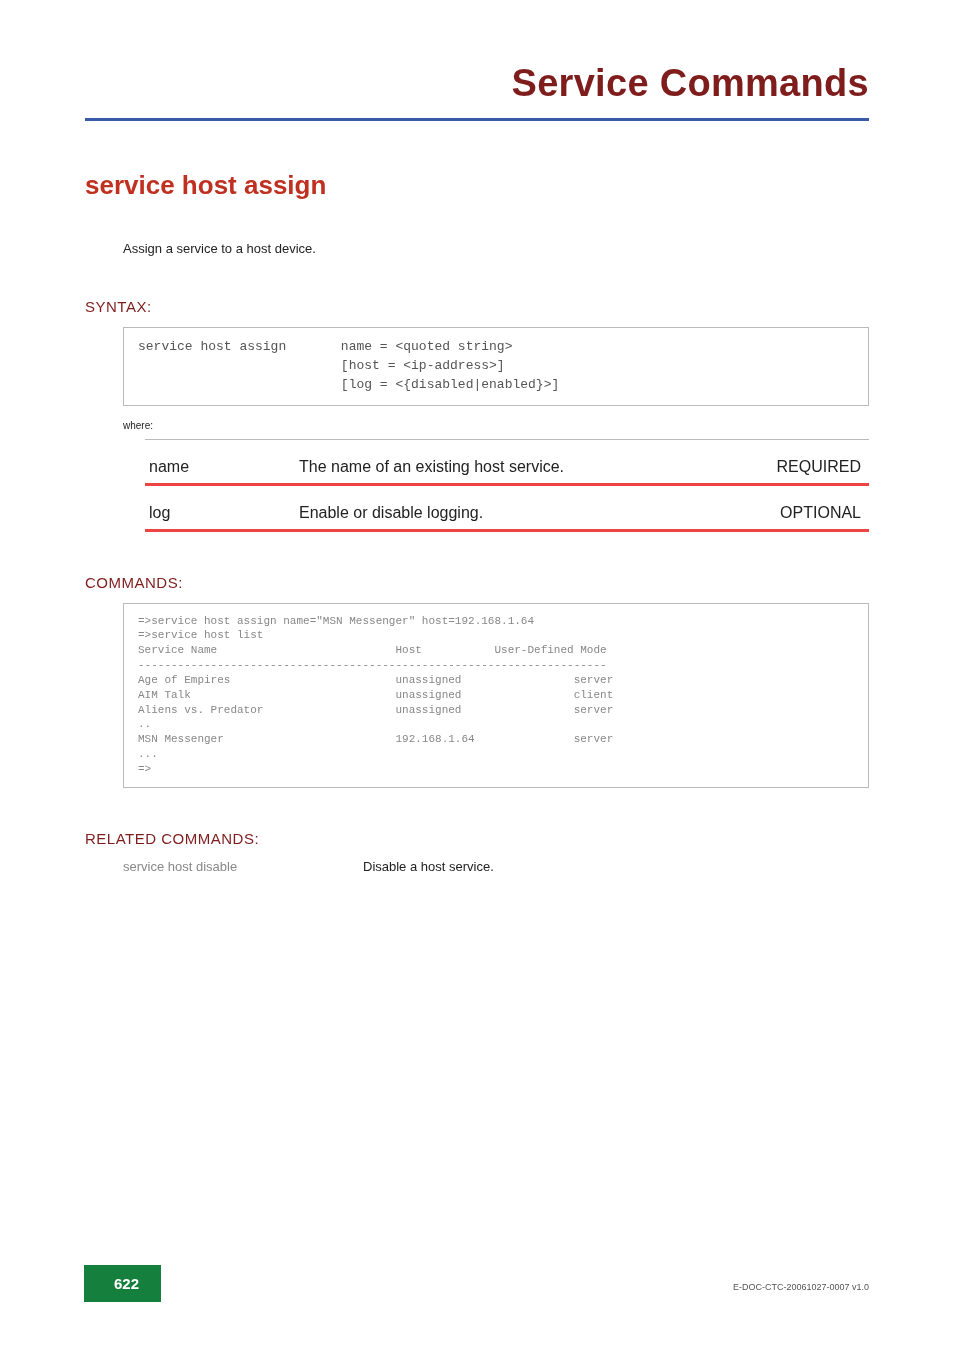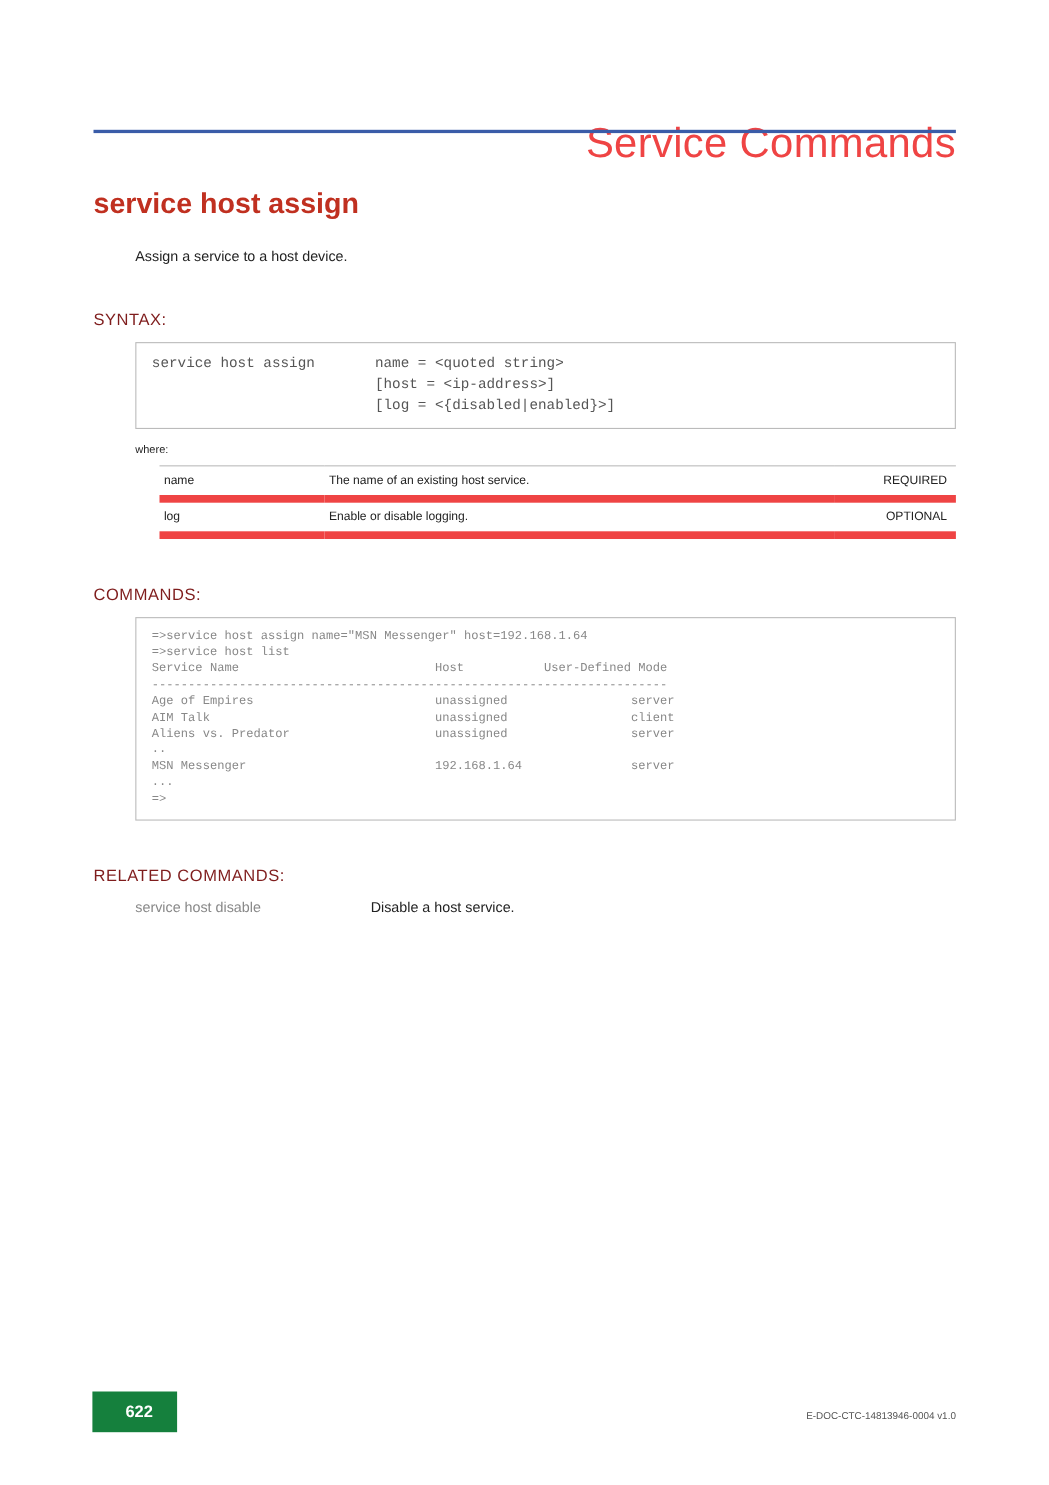--- a/index.html
+++ b/index.html
@@ -16,36 +16,35 @@
       left: 85px;
       right: 85px;
       height: 3px;
       background: #3a5ca8;
     }
     .header-title {
       position: absolute;
       top: 62px;
       right: 85px;
       font-size: 38px;
-      font-weight: 400;
-      color: #ef4444;
+      font-weight: 700;
+      color: #7f1d1d;
       letter-spacing: 0.3px;
-      margin-top: 48px;
     }
     .content {
       position: absolute;
       top: 170px;
       left: 85px;
       right: 85px;
     }
     .cmd-title {
       font-size: 26px;
       color: #c03020;
       font-weight: bold;
-      margin-bottom: 24px;
+      margin-bottom: 40px;
     }
     .desc {
       margin-left: 38px;
       font-size: 13px;
       color: #222;
       margin-bottom: 42px;
     }
     .section-label {
       font-size: 15px;
       color: #7f1d1d;
@@ -70,44 +69,44 @@
       color: #222;
       margin-bottom: 8px;
     }
     .param-table {
       margin-left: 60px;
       border-collapse: collapse;
       width: calc(100% - 60px);
       margin-bottom: 42px;
     }
     .param-table td {
-      border-bottom: 7px solid #ef4444;
-      padding: 7px 8px 7px 4px;
-      font-size: 11px;
+      border-bottom: 3px solid #ef4444;
+      padding: 18px 8px 7px 4px;
+      font-size: 16px;
       color: #222;
       vertical-align: top;
     }
     .param-table tr:first-child td { border-top: 1px solid #bbb; }
     .param-table td.pname { width: 150px; }
     .param-table td.preq { text-align: right; width: 110px; }
     .example-box {
       margin-left: 38px;
       border: 1px solid #bbb;
       padding: 10px 14px;
       font-family: "Courier New", monospace;
       font-size: 11px;
       color: #888;
       white-space: pre;
       line-height: 1.35;
       margin-bottom: 42px;
     }
     .related-row {
       margin-left: 38px;
       display: flex;
-      gap: 54px;
+      gap: 80px;
       font-size: 13px;
     }
     .related-cmd { color: #888; width: 160px; }
     .related-desc { color: #222; }
     .footer {
       position: absolute;
       bottom: 48px;
       left: 0;
       right: 0;
     }
@@ -177,14 +176,14 @@
   <div class="section-label">RELATED COMMANDS:</div>
   <div class="related-row">
     <span class="related-cmd">service host disable</span>
     <span class="related-desc">Disable a host service.</span>
   </div>
 
 </div>
 
 <div class="footer">
   <div class="page-badge">622</div>
-  <div class="doc-id">E-DOC-CTC-14813946-0004 v1.0</div>
+  <div class="doc-id">E-DOC-CTC-20061027-0007 v1.0</div>
 </div>
 
 </body></html>

